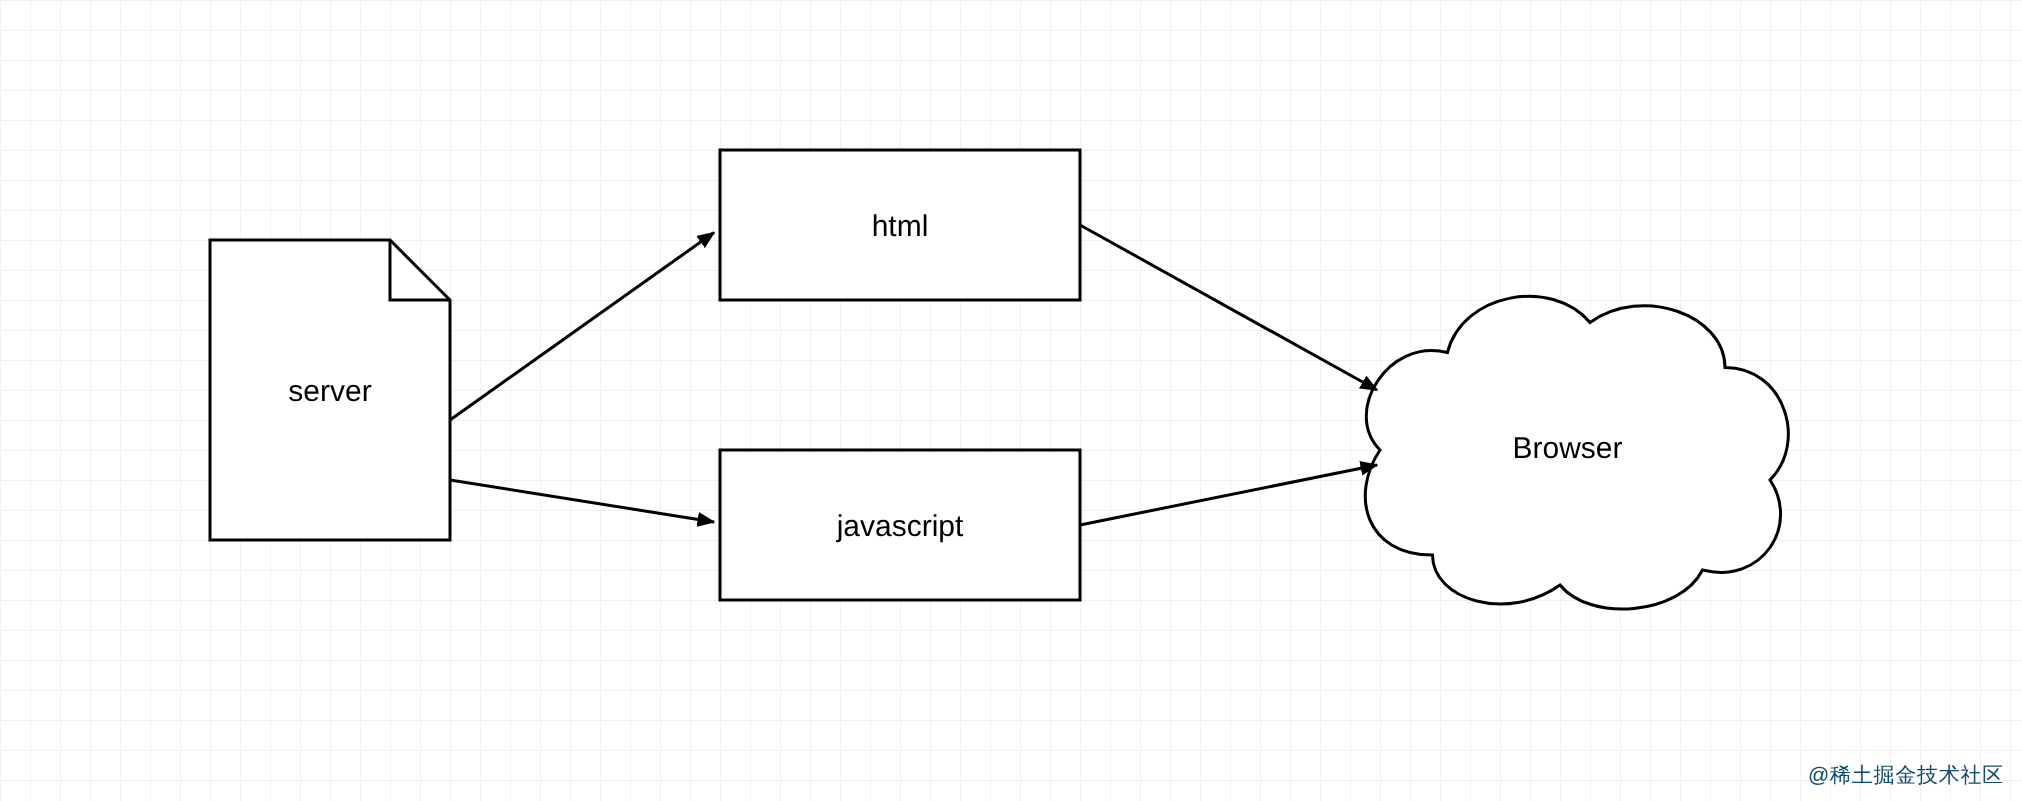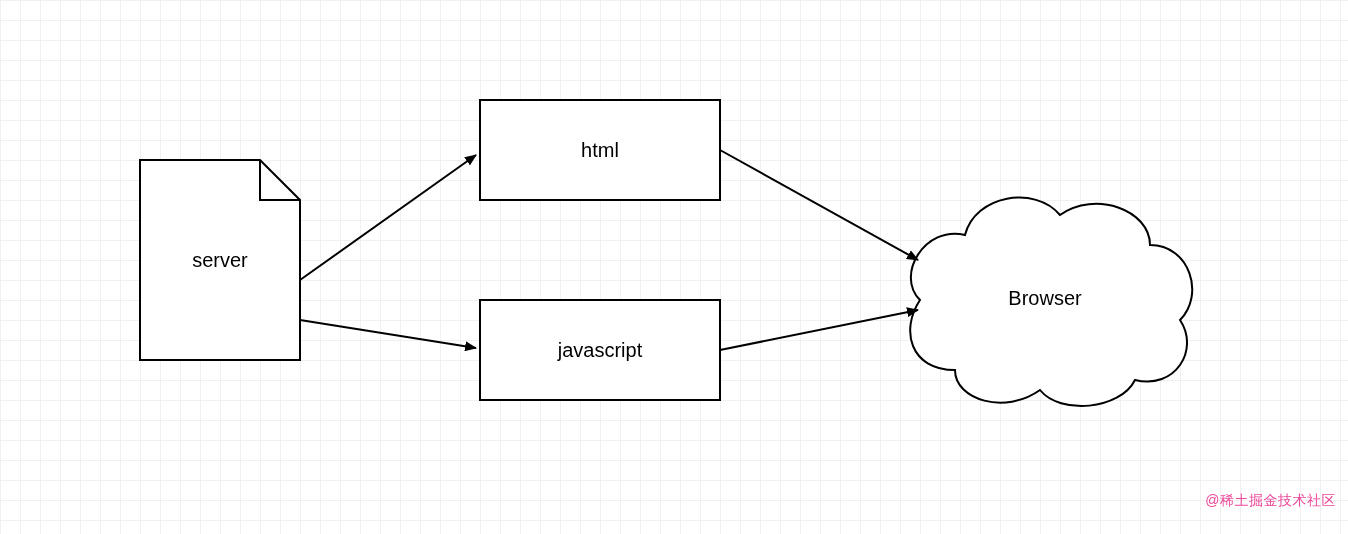--- a/index.html
+++ b/index.html
@@ -26,23 +26,23 @@
   }
   .node-label {
     font-size: 20px;
     fill: #000;
     text-anchor: middle;
     dominant-baseline: middle;
   }
   .watermark {
     position: absolute;
     right: 12px;
-    bottom: 24px;
+    bottom: 8px;
     font-size: 14px;
-    color: #ec4899;
+    color: #0c4a6e;
     letter-spacing: 0.5px;
   }
 </style>
 </head>
 <body>
 
 <div class="grid-bg"></div>
 
 <svg width="1348" height="534">
   <defs>

